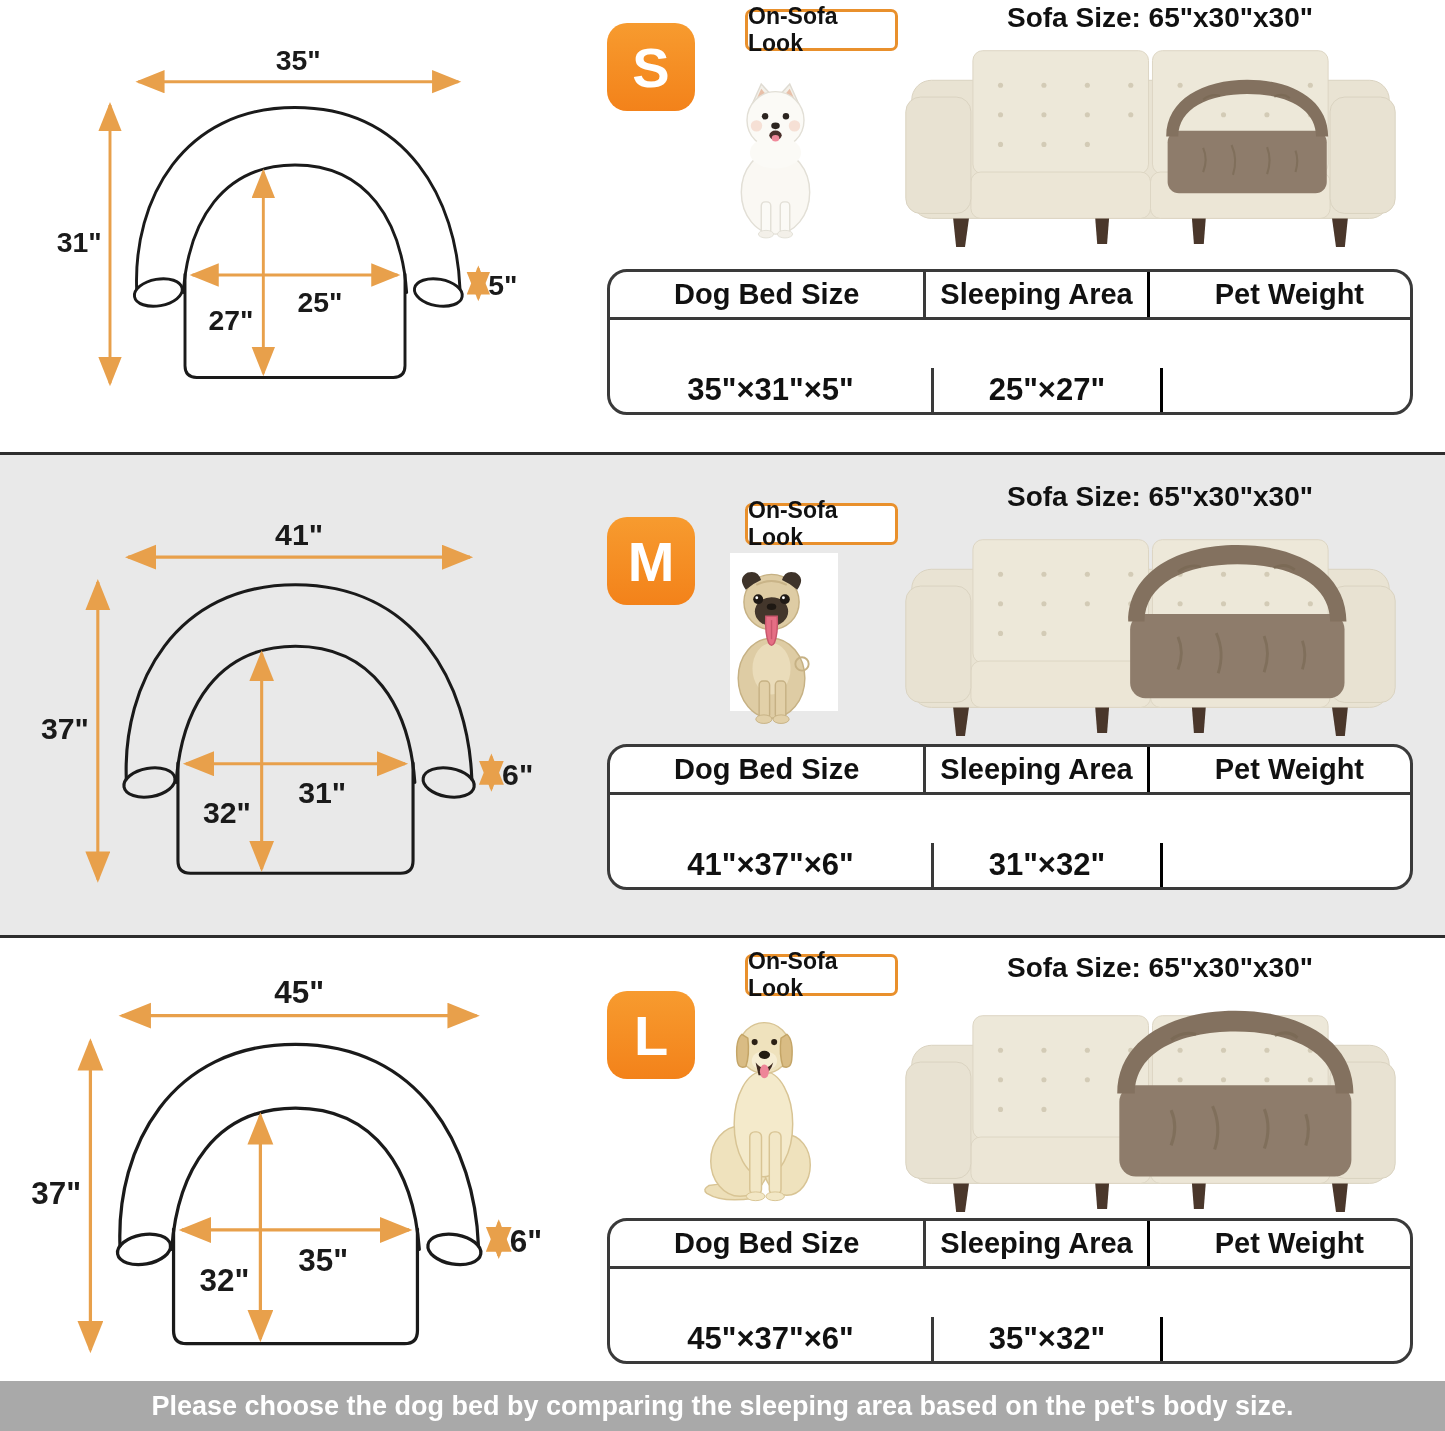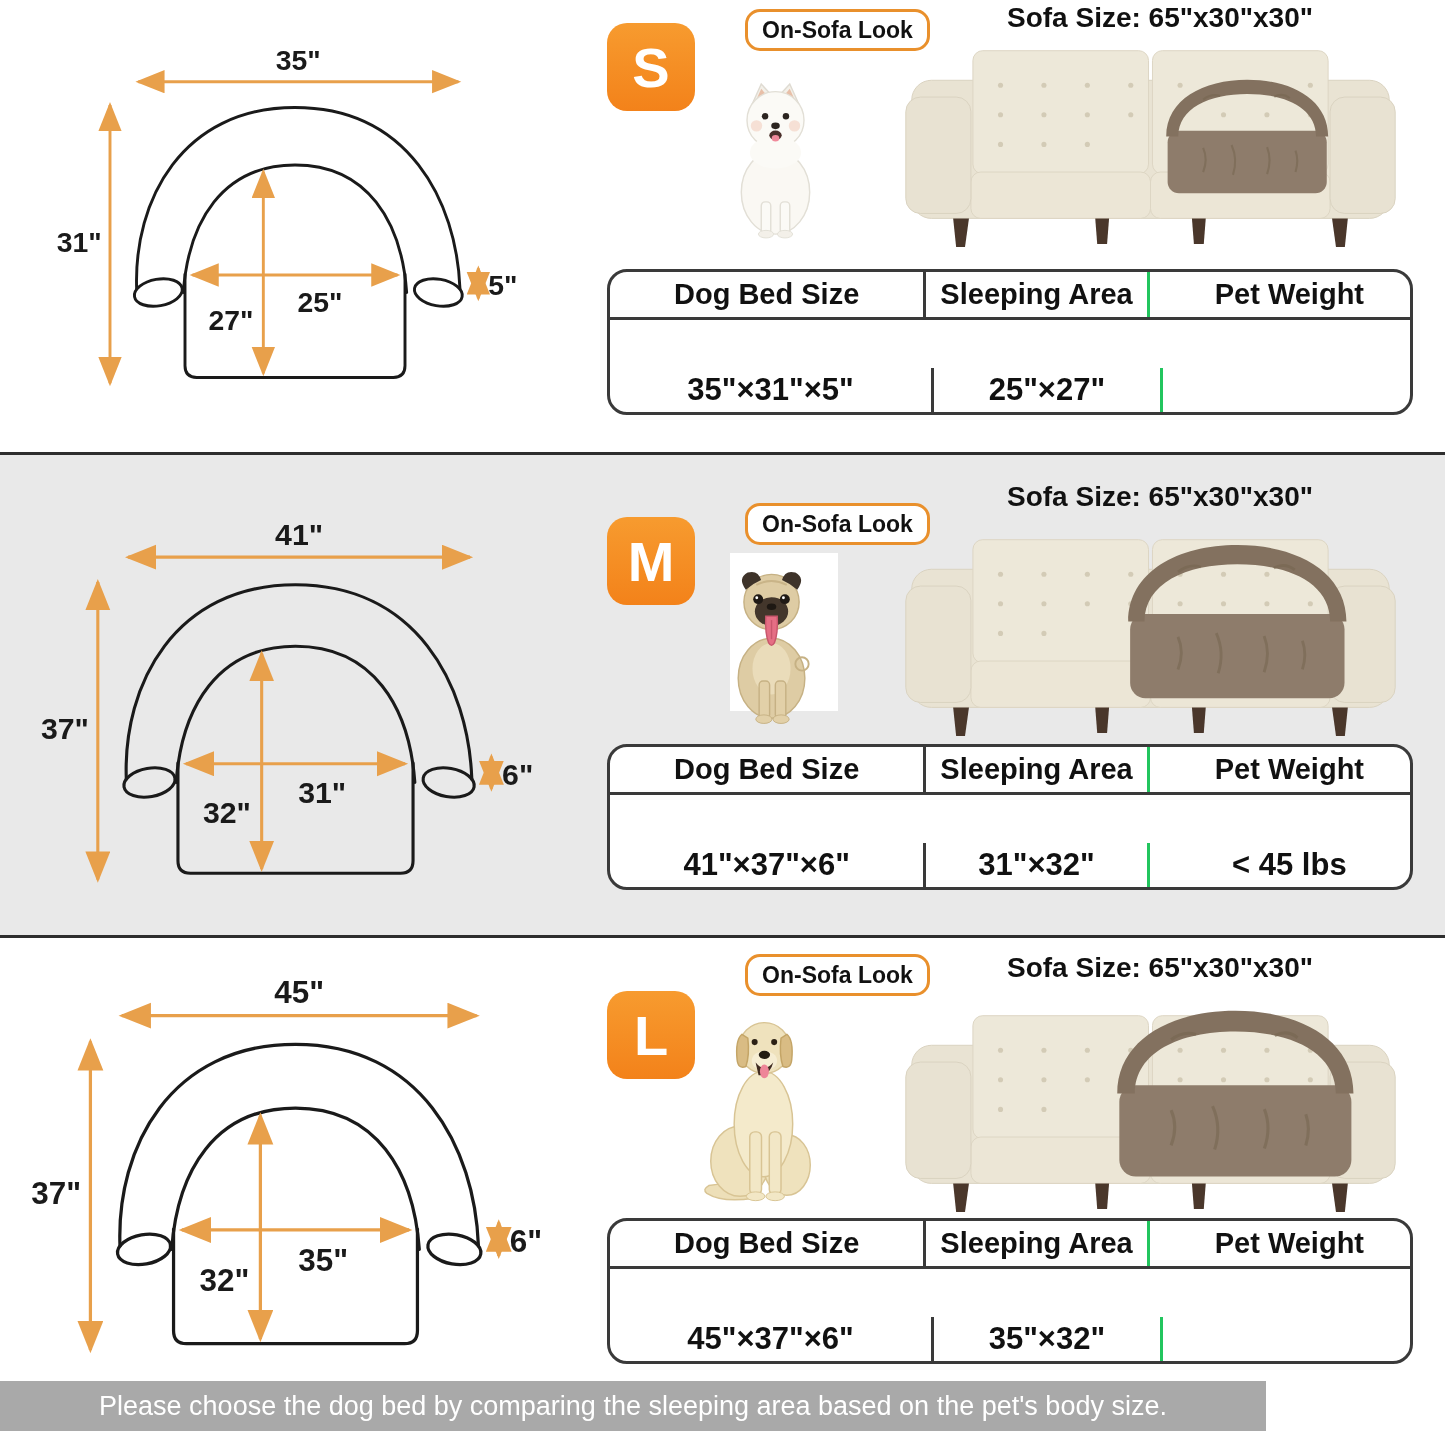--- a/index.html
+++ b/index.html
@@ -10,45 +10,45 @@
   .sec-m{top:452px;height:486px;background:#e9e9e9;border-top:3px solid #2e2e2e;
          border-bottom:3px solid #2e2e2e;box-sizing:border-box;}
   .sec-l{top:938px;height:446px;background:#ffffff;}
   .abs{position:absolute;}
   
   .badge{position:absolute;width:88px;height:88px;border-radius:20px;
          background:linear-gradient(180deg,#f79b2f,#f3821a);
          display:flex;align-items:center;justify-content:center;
          color:#fff;font-size:56px;font-weight:bold;}
   
-  .pill{position:absolute;width:185px;height:42px;background:#fff;border:3px solid #e9902c;
-        border-radius:15px;box-sizing:border-box;display:flex;align-items:center;
+  .pill{position:absolute;width:153px;height:42px;background:#fff;border:3px solid #e9902c;
+        border-radius:7px;box-sizing:border-box;display:flex;align-items:center;
         justify-content:center;font-size:23px;font-weight:bold;color:#111;}
   .sofa-title{position:absolute;width:420px;text-align:center;font-size:28px;
               font-weight:bold;color:#111;}
   
   .stable{position:absolute;width:800px;height:140px;background:#fff;border:3px solid #3a3a3a;
           border-radius:20px;overflow:hidden;display:flex;flex-direction:column;
           box-sizing:content-box;gap:48px;}
   .trow{flex:1;display:flex;}
   .thead{border-bottom:3px solid #3a3a3a;}
   .tcell{display:flex;align-items:center;justify-content:center;font-weight:bold;color:#111;}
   .c1{width:40.5%;border-right:3px solid #3a3a3a;box-sizing:border-box;}
-  .c2{width:28.6%;border-right:3px solid #22c55e;box-sizing:border-box;}
+  .c2{width:28.6%;border-right:3px solid #000000;box-sizing:border-box;}
   .c3{width:30.9%;margin-left:19px;}
   .thead .tcell{font-size:29px;}
   .tvals .tcell{font-size:31px;}
   
   .diagram text{font-family:"Liberation Sans",sans-serif;font-weight:bold;fill:#1a1a1a;font-size:34px;}
   .diagram .ln{stroke:#1a1a1a;stroke-width:3.5;fill:none;stroke-linecap:round;}
   .diagram .ar{stroke:#e8a04b;stroke-width:3.5;fill:none;}
   
-  .banner{position:absolute;left:0;top:1381px;width:1266px;height:50px;background:#a9a9a9;
+  .banner{position:absolute;left:0;top:1381px;width:1445px;height:50px;background:#a9a9a9;
           display:flex;align-items:center;justify-content:center;color:#fff;
-          font-size:27px;font-weight:normal;}
+          font-size:27px;font-weight:bold;}
   .photo-bg{position:absolute;background:#fff;}
 </style>
 </head>
 <body>
 
 <div class="page">
 
   <section class="sec sec-s">
 
     <svg class="diagram abs" style="left:45px;top:45px" width="500" height="350" viewBox="0 0 600 420">
@@ -283,21 +283,20 @@
 
     <div class="stable" style="left:607px;top:289px">
       <div class="trow thead">
         <div class="tcell c1">Dog Bed Size</div>
         <div class="tcell c2">Sleeping Area</div>
         <div class="tcell c3">Pet Weight</div>
       </div>
       <div class="trow tvals">
         <div class="tcell c1">41"×37"×6"</div>
         <div class="tcell c2">31"×32"</div>
-        <div class="tcell c3">&lt; 45 lbs</div>
       </div>
     </div>
   </section>
 
   <section class="sec sec-l">
 
     <svg class="diagram abs" style="left:18px;top:37px" width="555" height="388" viewBox="0 0 600 420">
       <defs>
         <marker id="ah-l" markerWidth="11" markerHeight="9" refX="9" refY="4" orient="auto-start-reverse">
           <path d="M0,0 L10,4 L0,8 Z" fill="#e8a04b"></path>

